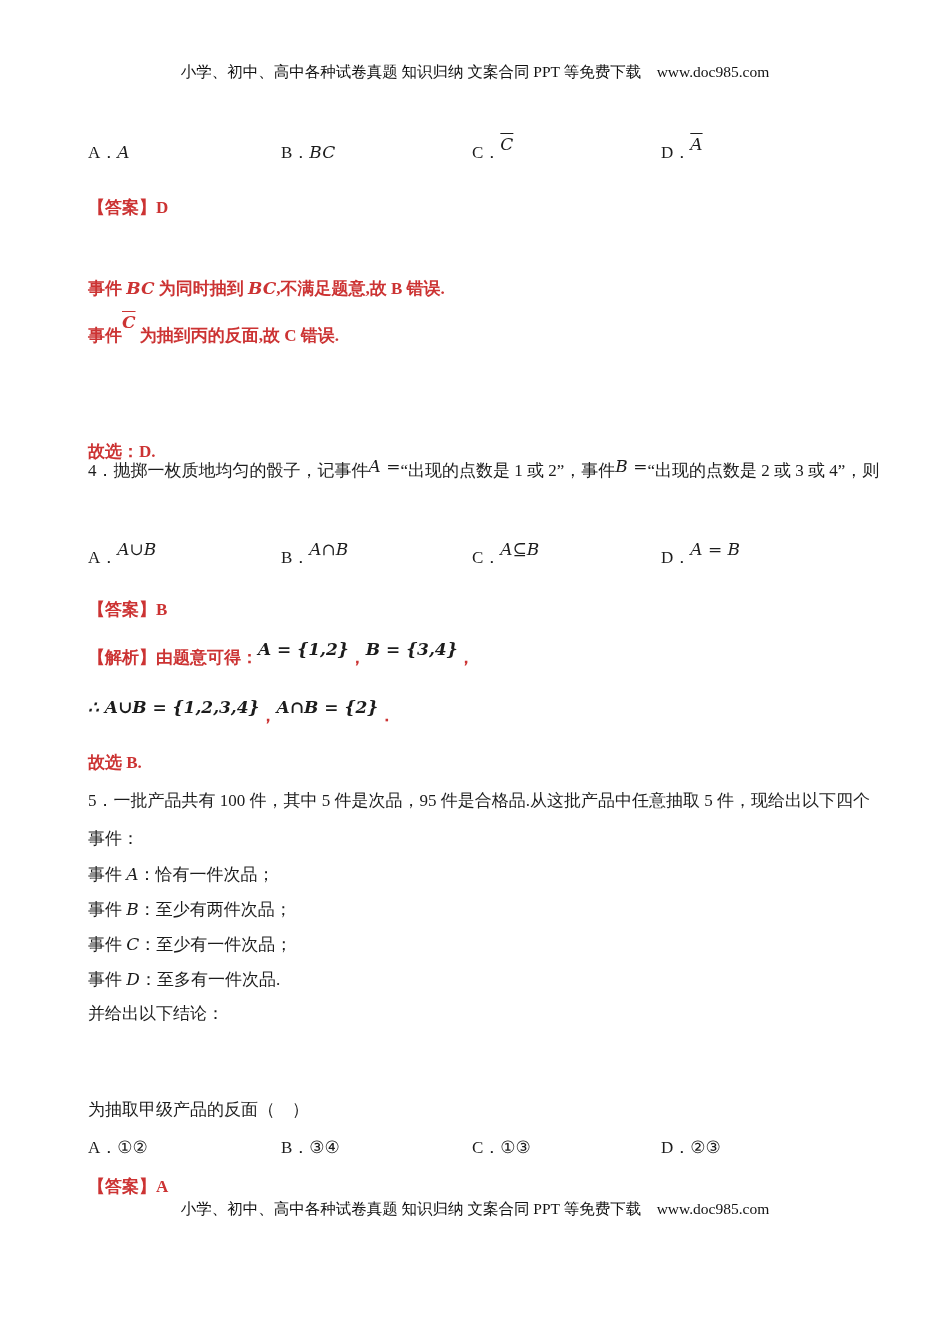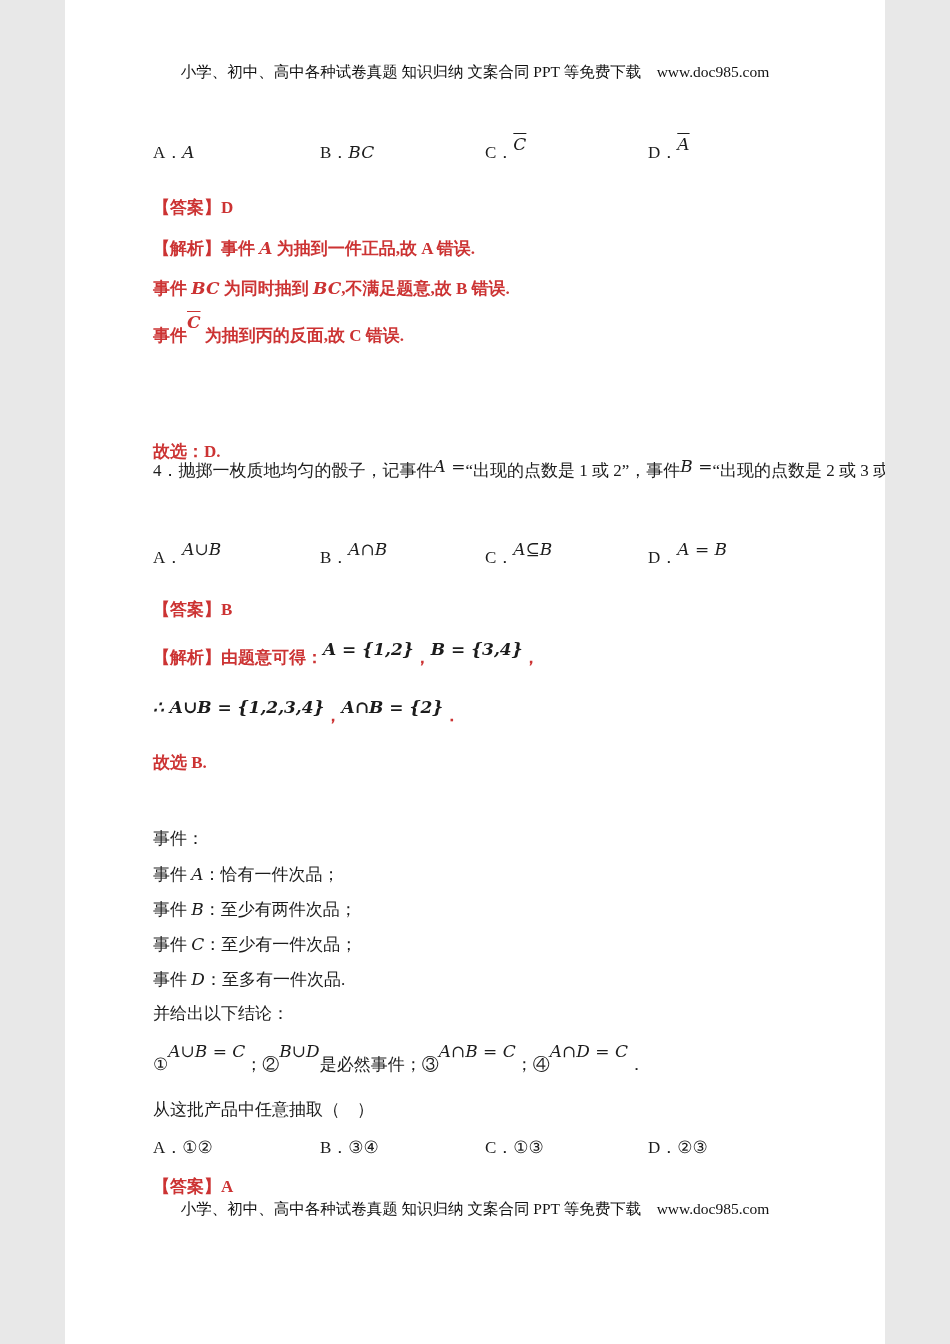--- a/index.html
+++ b/index.html
@@ -2,21 +2,21 @@
 <html><head>
 <meta charset="utf-8">
 <style>
   :root{
     --red:#cc3333;
     --ink:#1c1c1c;
   }
   html,body{margin:0;padding:0;background:#e8e8e8;}
   .page{
     position:relative;
-    width:820px;height:1344px;
+    width:950px;height:1344px;
     margin:0 auto;
     background:#ffffff;
     font-family:"Liberation Serif","DejaVu Serif",serif;
     color:var(--ink);
     overflow:hidden;
   }
   .line{
     position:absolute;
     left:88px;
     font-size:17px;
@@ -27,20 +27,21 @@
     left:0;right:0;
     text-align:center;
     font-size:15.5px;
     color:#111;
   }
   .red{color:var(--red);font-weight:bold;}
   .opts{
     display:grid;
     grid-template-columns:167px 165px 163px auto;
     right:54px;
+    gap:26px;
   }
   .opt{white-space:nowrap;}
   .optlabel{font-family:"Liberation Serif",serif;}
   .seg{}
   .seg.m{font-family:"DejaVu Serif",serif;font-style:italic;}
   .seg.bar{text-decoration:overline;}
   .seg.r1{display:inline-block;transform:translateY(-4px);}
   .seg.r2{display:inline-block;transform:translateY(-8px);}
   .seg.r3{display:inline-block;transform:translateY(-13px);}
   .seg.ink{color:var(--ink);}
@@ -54,49 +55,48 @@
 
   <div class="line opts" style="top:140px">
     <span class="opt"><span class="optlabel">A．</span><span><span class="seg m">A</span></span></span>
     <span class="opt"><span class="optlabel">B．</span><span><span class="seg m">BC</span></span></span>
     <span class="opt"><span class="optlabel">C．</span><span><span class="seg m bar r2">C</span></span></span>
     <span class="opt"><span class="optlabel">D．</span><span><span class="seg m bar r2">A</span></span></span>
   </div>
 
   <div class="line red" style="top:196px">【答案】D</div>
 
-  <div class="line red" style="top:236px"><span class="seg">【解析】事件 </span><span class="seg m">A</span><span class="seg"> 为抽到一件正品,故 A 错误.</span></div>
   <div class="line red" style="top:276px"><span class="seg">事件 </span><span class="seg m">BC</span><span class="seg"> 为同时抽到 </span><span class="seg m">BC</span><span class="seg">,不满足题意,故 B 错误.</span></div>
   <div class="line red" style="top:323px"><span class="seg">事件</span><span class="seg m bar r3">C</span><span class="seg"> 为抽到丙的反面,故 C 错误.</span></div>
   <div class="line red" style="top:440px">故选：D.</div>
 
   <div class="line" style="top:458px"><span class="seg">4．抛掷一枚质地均匀的骰子，记事件</span><span class="seg m r1">A =</span><span class="seg">“出现的点数是 1 或 2”，事件</span><span class="seg m r1">B =</span><span class="seg">“出现的点数是 2 或 3 或 4”，则</span></div>
 
   <div class="line opts" style="top:545px">
     <span class="opt"><span class="optlabel">A．</span><span><span class="seg m r2">A∪B</span></span></span>
     <span class="opt"><span class="optlabel">B．</span><span><span class="seg m r2">A∩B</span></span></span>
     <span class="opt"><span class="optlabel">C．</span><span><span class="seg m r2">A⊆B</span></span></span>
     <span class="opt"><span class="optlabel">D．</span><span><span class="seg m r2">A = B</span></span></span>
   </div>
 
   <div class="line red" style="top:598px">【答案】B</div>
   <div class="line red" style="top:645px"><span class="seg">【解析】由题意可得：</span><span class="seg m ink r2">A = {1,2}</span><span class="seg">，</span><span class="seg m ink r2">B = {3,4}</span><span class="seg">，</span></div>
   <div class="line red" style="top:703px"><span class="seg m ink r2">∴ A∪B = {1,2,3,4}</span><span class="seg">，</span><span class="seg m ink r2">A∩B = {2}</span><span class="seg">．</span></div>
   <div class="line red" style="top:751px">故选 B.</div>
 
+  <div class="line" style="top:789px">5．一批产品共有 100 件，其中 5 件是次品，95 件是合格品.从这批产品中任意抽取 5 件，现给出以下四个</div>
   <div class="line" style="top:827px">事件：</div>
 
   <div class="line" style="top:862px"><span class="seg">事件 </span><span class="seg m">A</span><span class="seg">：恰有一件次品；</span></div>
   <div class="line" style="top:897px"><span class="seg">事件 </span><span class="seg m">B</span><span class="seg">：至少有两件次品；</span></div>
   <div class="line" style="top:932px"><span class="seg">事件 </span><span class="seg m">C</span><span class="seg">：至少有一件次品；</span></div>
   <div class="line" style="top:967px"><span class="seg">事件 </span><span class="seg m">D</span><span class="seg">：至多有一件次品.</span></div>
 
   <div class="line" style="top:1002px">并给出以下结论：</div>
-  <div class="line" style="top:1052px"><span class="seg">①</span><span class="seg m r3">A∪B = C</span><span class="seg">；②</span><span class="seg m r3">B∪D</span><span class="seg">是必然事件；③</span><span class="seg m r3">A∩B = C</span><span class="seg">；④</span><span class="seg m r3">A∩D = C</span><span class="seg">．</span></div>
-  <div class="line" style="top:1098px">从这批产品中任意抽取（　）</div>
+  <div class="line" style="top:1098px">为抽取甲级产品的反面（　）</div>
 
   <div class="line opts" style="top:1136px">
     <span class="opt"><span class="optlabel">A．</span><span><span class="seg">①②</span></span></span>
     <span class="opt"><span class="optlabel">B．</span><span><span class="seg">③④</span></span></span>
     <span class="opt"><span class="optlabel">C．</span><span><span class="seg">①③</span></span></span>
     <span class="opt"><span class="optlabel">D．</span><span><span class="seg">②③</span></span></span>
   </div>
 
   <div class="line red" style="top:1175px">【答案】A</div>
 

